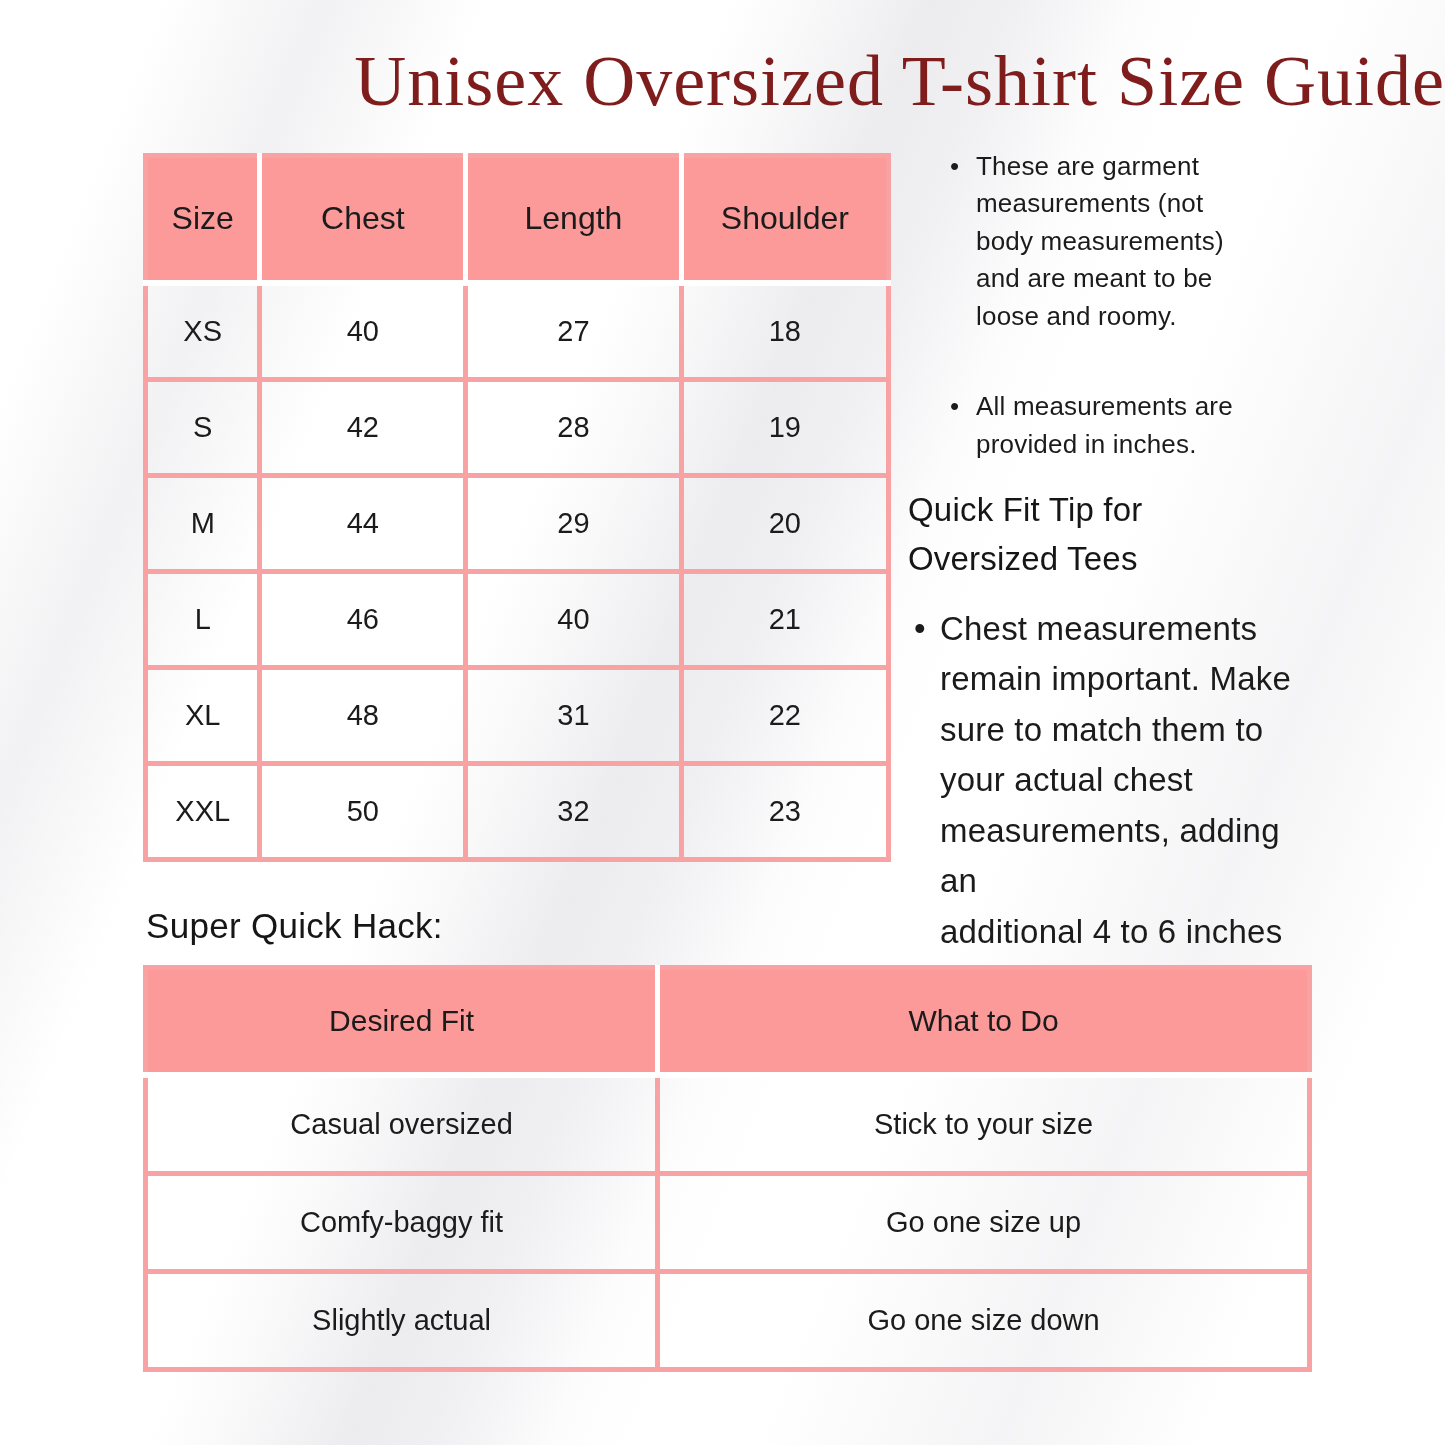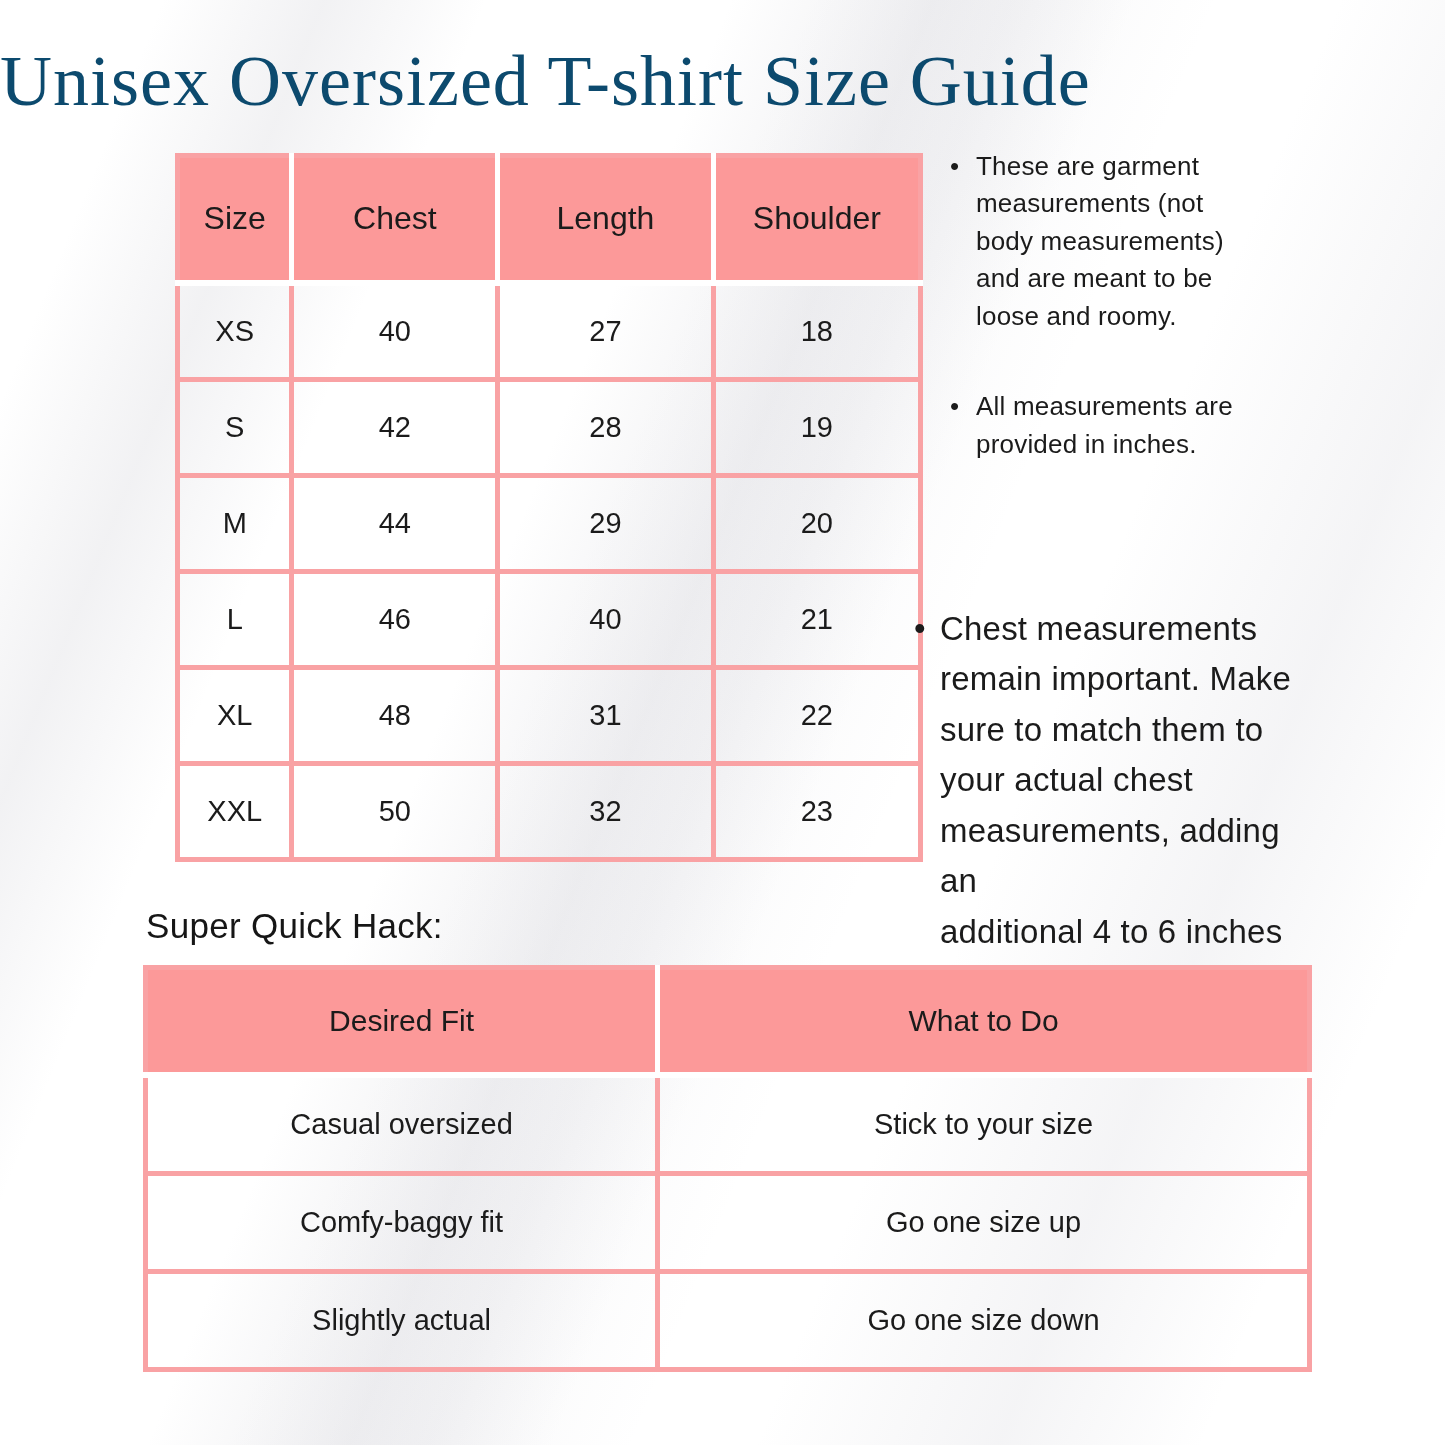--- a/index.html
+++ b/index.html
@@ -19,41 +19,40 @@
       linear-gradient(292deg, rgba(195,195,202,0) 40%, rgba(190,190,200,.10) 50%, rgba(255,255,255,0) 60%),
       #ffffff;
     position:relative;
     overflow:hidden;
   }
   .canvas{position:absolute;inset:0;}
 
   
   .page-title{
     position:absolute;left:0;top:40px;width:1445px;
-    text-align:left;
+    text-align:right;
     font-family:"Liberation Serif", serif;
     font-weight:400;
     font-size:72px;
     letter-spacing:1px;
-    color:#0c4a6e;
+    color:#7f1d1d;
   }
 
   
   table{border-collapse:collapse;table-layout:fixed;}
   th,td{text-align:center;vertical-align:middle;font-weight:400;color:var(--text);}
   thead th{background:var(--header-pink);border-bottom:6px solid #fff;}
   thead th + th{border-left:5px solid #fff;}
   tbody td{border:5px solid var(--border-pink);background:transparent;}
 
   
   .size-table{
     position:absolute;left:143px;top:153px;
     width:748px;height:709px;
     border:5px solid var(--border-pink);
-    margin-left:32px;
   }
   .size-table thead tr{height:127px;}
   .size-table thead th{font-size:32px;}
   .size-table tbody td{font-size:29px;}
   .size-table col.c-size{width:15.4%;}
   .size-table col.c-chest{width:27.7%;}
   .size-table col.c-length{width:29.0%;}
   .size-table col.c-shoulder{width:27.9%;}
 
   
@@ -162,20 +161,22 @@
   <ul class="bullets notes-list">
     <li class="pre">These are garment
 measurements (not
 body measurements)
 and are meant to be
 loose and roomy.</li>
     <li class="pre">All measurements are
 provided in inches.</li>
   </ul>
 
+  <h2 class="tip-heading pre">Quick Fit Tip for
+Oversized Tees</h2>
 
   <ul class="bullets tip-list">
     <li class="pre">Chest measurements
 remain important. Make
 sure to match them to
 your actual chest
 measurements, adding an
 additional 4 to 6 inches
 for a draped appearance.</li>
   </ul>

